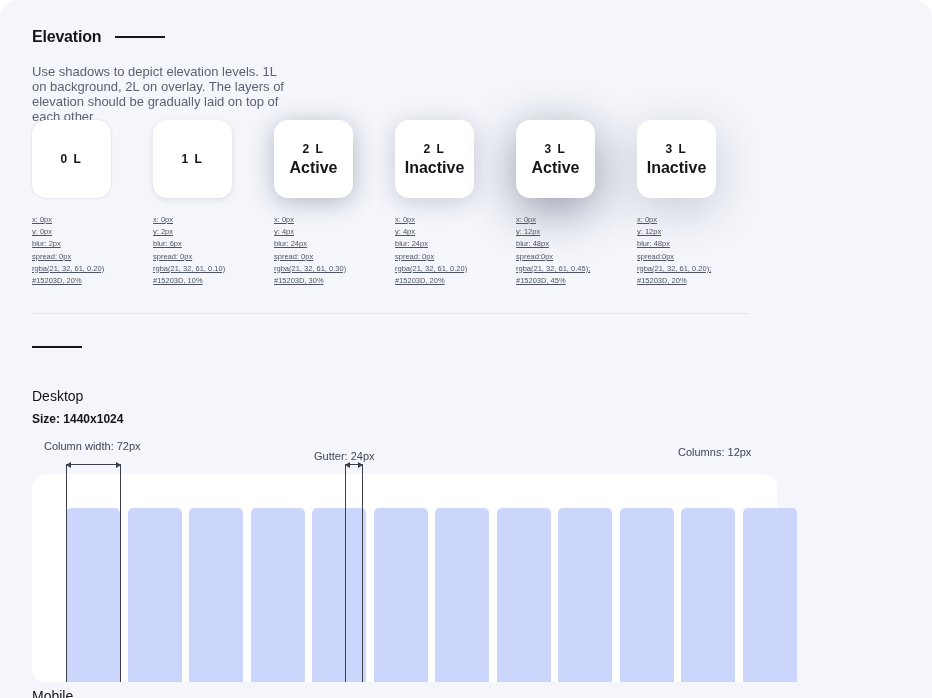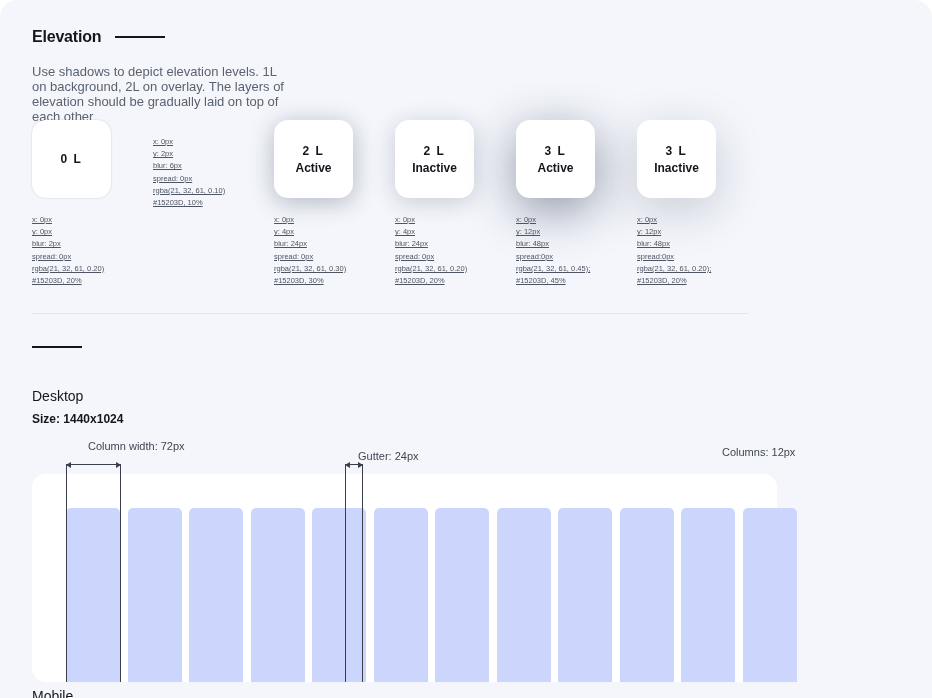--- a/index.html
+++ b/index.html
@@ -73,21 +73,21 @@
     justify-content: center;
     gap: 3px;
   }
   .elev-card .lvl {
     font-size: 12px;
     font-weight: bold;
     color: #14161c;
     letter-spacing: 1.5px;
   }
   .elev-card .state {
-    font-size: 12px;
+    font-size: 16px;
     font-weight: bold;
     color: #14161c;
   }
   .elev-specs {
     margin-top: 16px;
     font-size: 7.5px;
     line-height: 12.2px;
     color: #4d5462;
     white-space: nowrap;
     text-decoration: underline;
@@ -126,21 +126,20 @@
     font-size: 12px;
     font-weight: bold;
     color: #14161c;
   }
 
   .lbl {
     position: absolute;
     font-size: 11px;
     color: #3f4654;
     white-space: nowrap;
-    margin-left: 44px;
   }
   #label-column-width { left: 44px;  top: 440px; }
   #label-gutter       { left: 314px; top: 450px; }
   #label-columns      { left: 678px; top: 446px; }
 
   
   .measure { position: absolute; }
   .measure .leader {
     position: absolute;
     top: 0;
@@ -213,20 +212,23 @@
         <div class="elev-specs">
           <div>x: 0px</div>
           <div>y: 0px</div>
           <div>blur: 2px</div>
           <div>spread: 0px</div>
           <div>rgba(21, 32, 61, 0.20)</div>
           <div>#15203D, 20%</div>
         </div>
       </div>
       <div class="elev-item" style="left: 121px;">
+        <div class="elev-card sh-1l">
+          <span class="lvl">1 L</span>
+        </div>
         <div class="elev-specs">
           <div>x: 0px</div>
           <div>y: 2px</div>
           <div>blur: 6px</div>
           <div>spread: 0px</div>
           <div>rgba(21, 32, 61, 0.10)</div>
           <div>#15203D, 10%</div>
         </div>
       </div>
       <div class="elev-item" style="left: 242px;">

